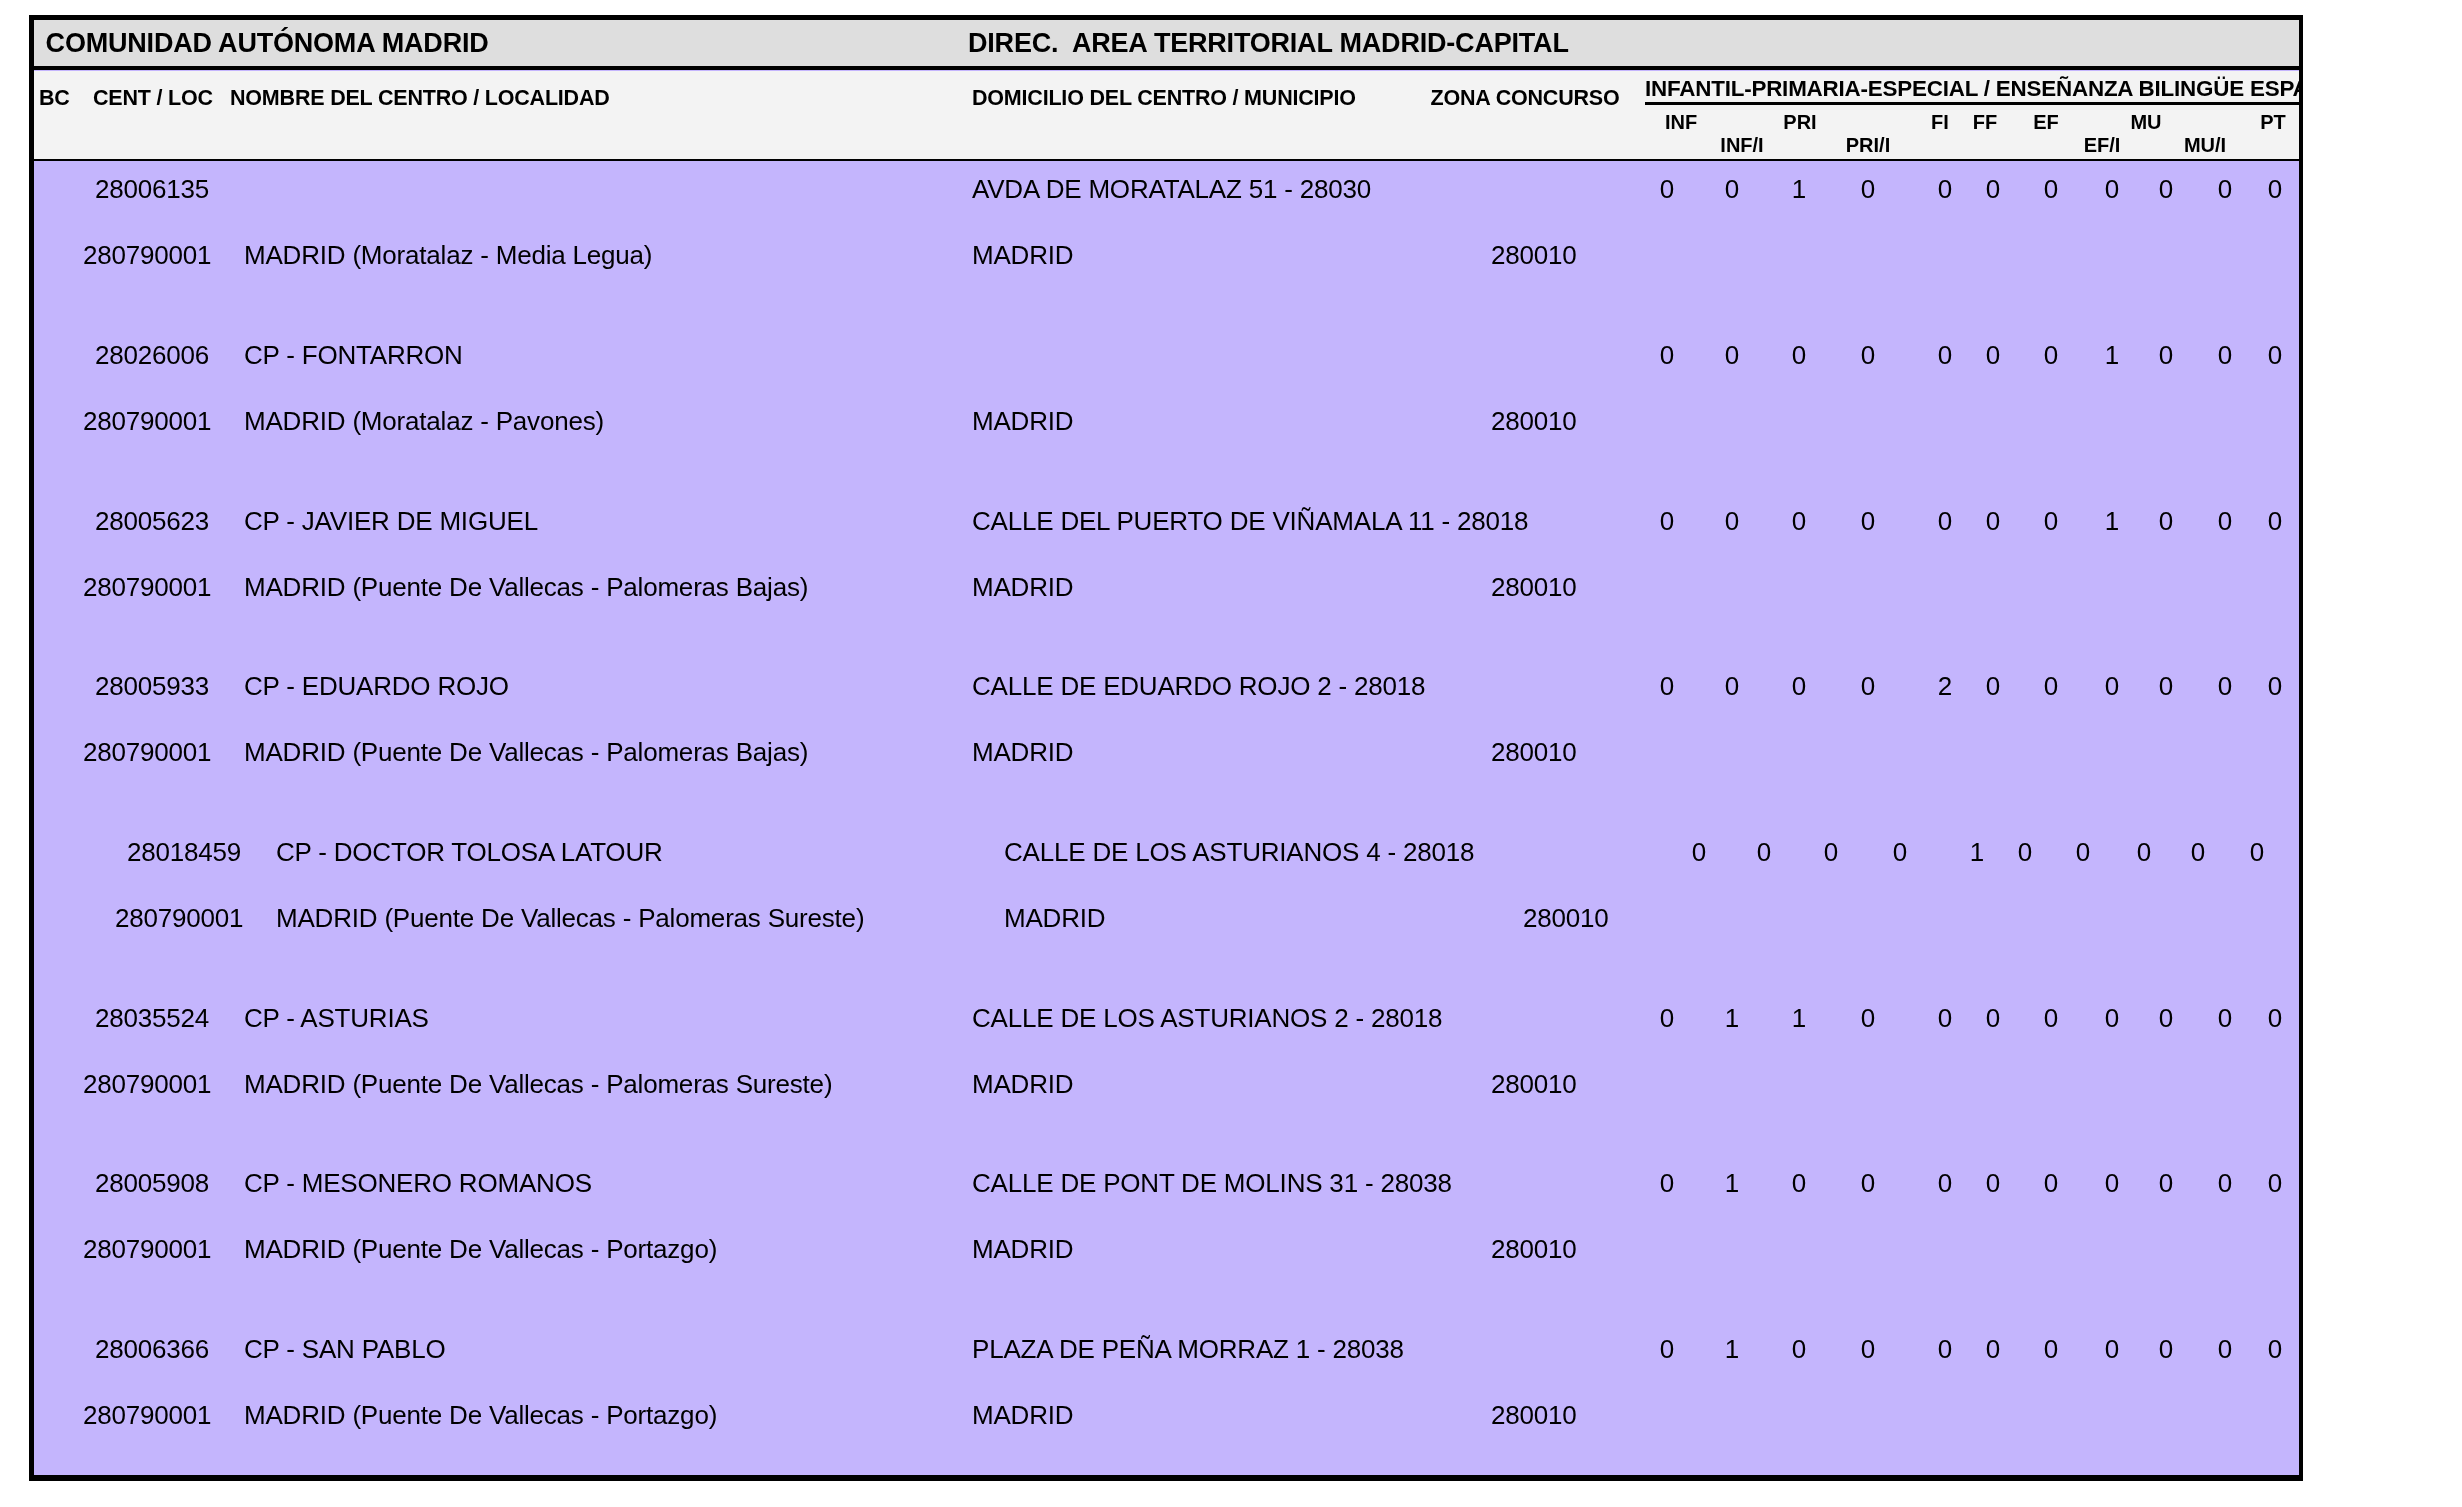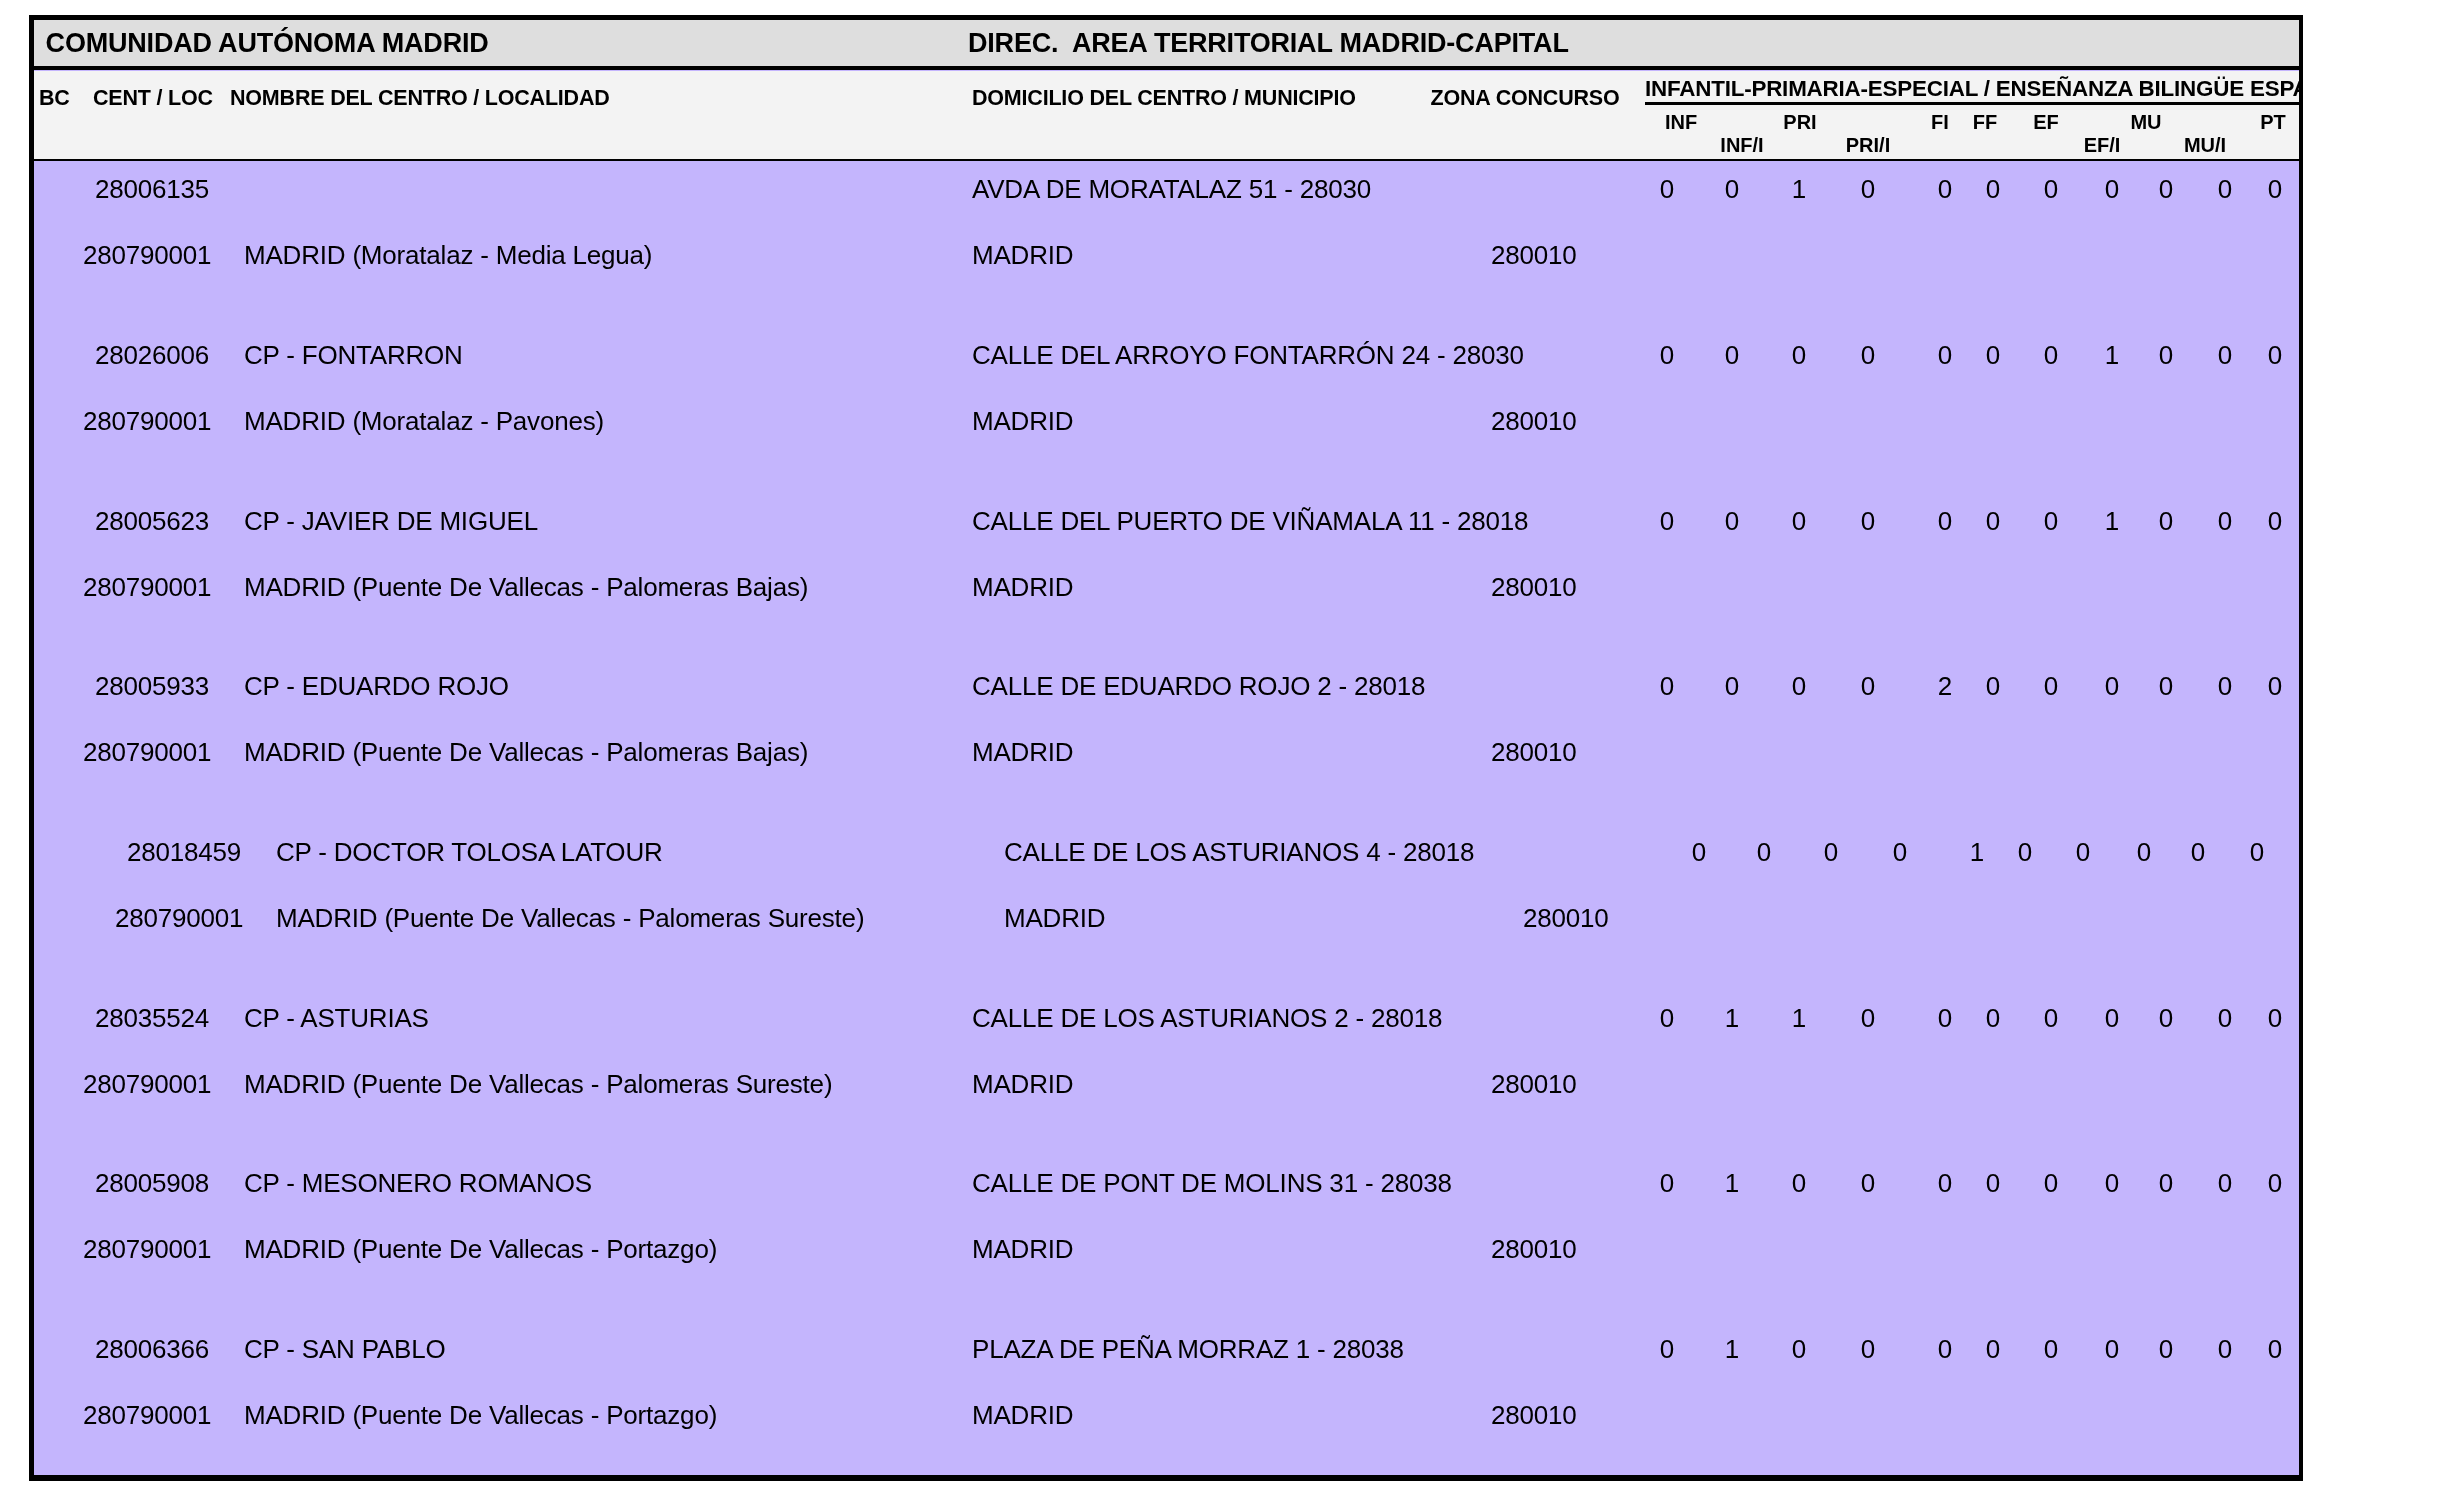--- a/index.html
+++ b/index.html
@@ -128,21 +128,20 @@
         <span class="val" style="left: 2017px;">0</span>
         <span class="val" style="left: 2078px;">0</span>
         <span class="val" style="left: 2132px;">0</span>
         <span class="val" style="left: 2191px;">0</span>
         <span class="val" style="left: 2241px;">0</span>
         <span class="val" style="left: 2311px;">0</span>
       </div>
       <div class="row" style="top: 320px;">
     <span class="cell c-cent">28026006</span>
     <span class="cell c-name">CP - FONTARRON</span>
-    <span class="cell c-dom">CALLE DEL ARROYO FONTARRÓN 24 - 28030</span>
     <span class="cell c-loc">280790001</span>
     <span class="cell c-localidad">MADRID (Moratalaz - Pavones)</span>
     <span class="cell c-mun">MADRID</span>
     <span class="cell c-zona">280010</span>
   <span class="val" style="left: 1633px;">0</span>
         <span class="val" style="left: 1698px;">0</span>
         <span class="val" style="left: 1765px;">0</span>
         <span class="val" style="left: 1834px;">0</span>
         <span class="val" style="left: 1911px;">0</span>
         <span class="val" style="left: 1959px;">0</span>

